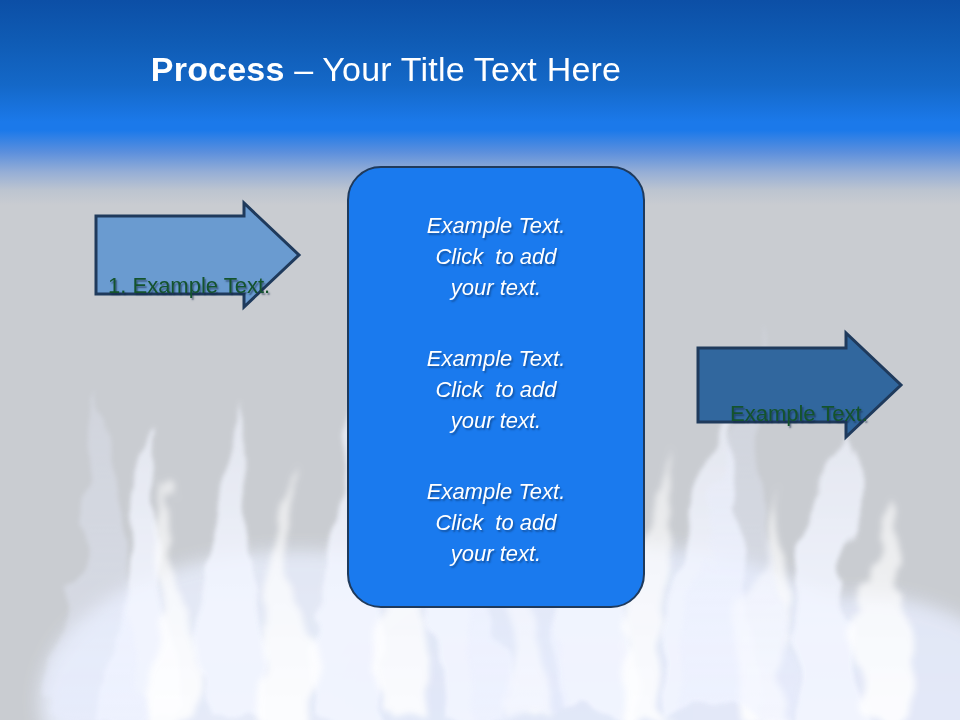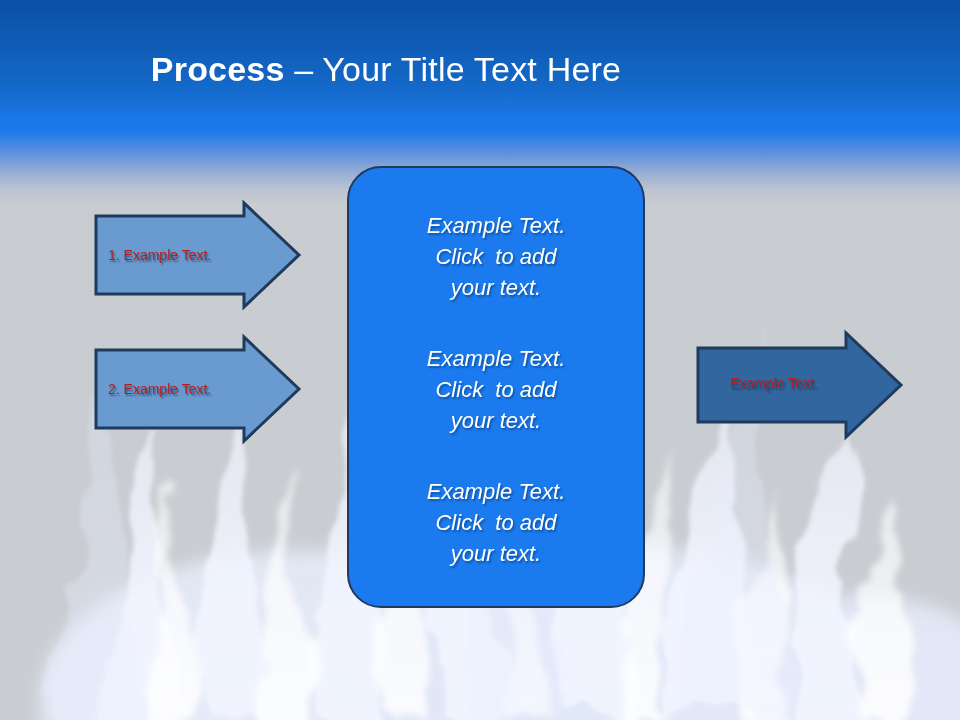--- a/index.html
+++ b/index.html
@@ -57,26 +57,27 @@
   .title .strong { font-weight: bold; }
   .title .light  { font-weight: normal; }
 
   
   .arrow-wrap {
     position: absolute;
   }
   .arrow-wrap svg { display: block; overflow: visible; }
   .arrow-label {
     position: absolute;
-    color: #b91c1c;
-    font-size: 14px;
+    color: #14532d;
+    font-size: 22px;
     line-height: 20px;
     white-space: nowrap;
     text-shadow: 1.5px 1.5px 1.6px rgba(20,40,70,0.55);
     pointer-events: none;
+    margin-top: 31px;
   }
 
   #arrow1 { left: 94px; top: 200px; }
   #arrow2 { left: 94px; top: 334px; }
   #arrow3 { left: 94px; top: 452px; }
   #arrow4 { left: 696px; top: 330px; }
 
   #arrow1 .arrow-label,
   #arrow2 .arrow-label,
   #arrow3 .arrow-label { left: 14px; top: 45px; }
@@ -199,26 +200,20 @@
     <span class="strong">Process</span><span class="light"> – Your Title Text Here</span>
   </div>
 
   <div class="arrow-wrap" id="arrow1">
     <svg width="210" height="110" viewBox="0 0 210 110">
       <path d="M2 16 L150 16 L150 3 L205 55 L150 107 L150 94 L2 94 Z" fill="#6a9bd0" stroke="#1f3a5c" stroke-width="3" stroke-linejoin="miter"></path>
     </svg>
     <span class="arrow-label">1. Example Text.</span>
   </div>
 
-  <div class="arrow-wrap" id="arrow2">
-    <svg width="210" height="110" viewBox="0 0 210 110">
-      <path d="M2 16 L150 16 L150 3 L205 55 L150 107 L150 94 L2 94 Z" fill="#6a9bd0" stroke="#1f3a5c" stroke-width="3" stroke-linejoin="miter"></path>
-    </svg>
-    <span class="arrow-label">2. Example Text.</span>
-  </div>
 
 
   <div id="center-box">
     <div class="center-block">
       <span class="ln">Example Text.</span>
       <span class="ln">Click  to add</span>
       <span class="ln">your text.</span>
     </div>
     <div class="center-block">
       <span class="ln">Example Text.</span>

